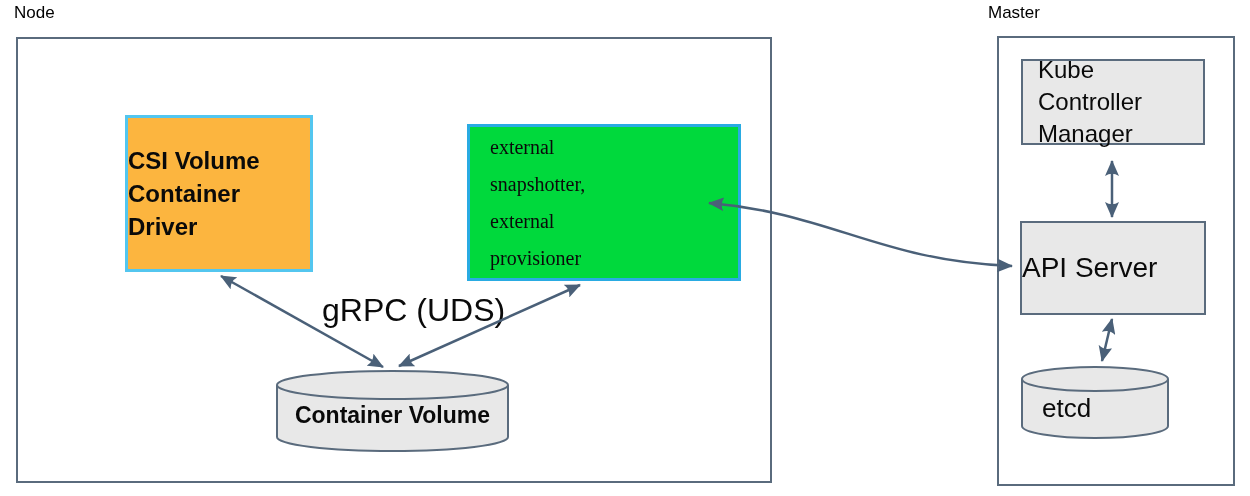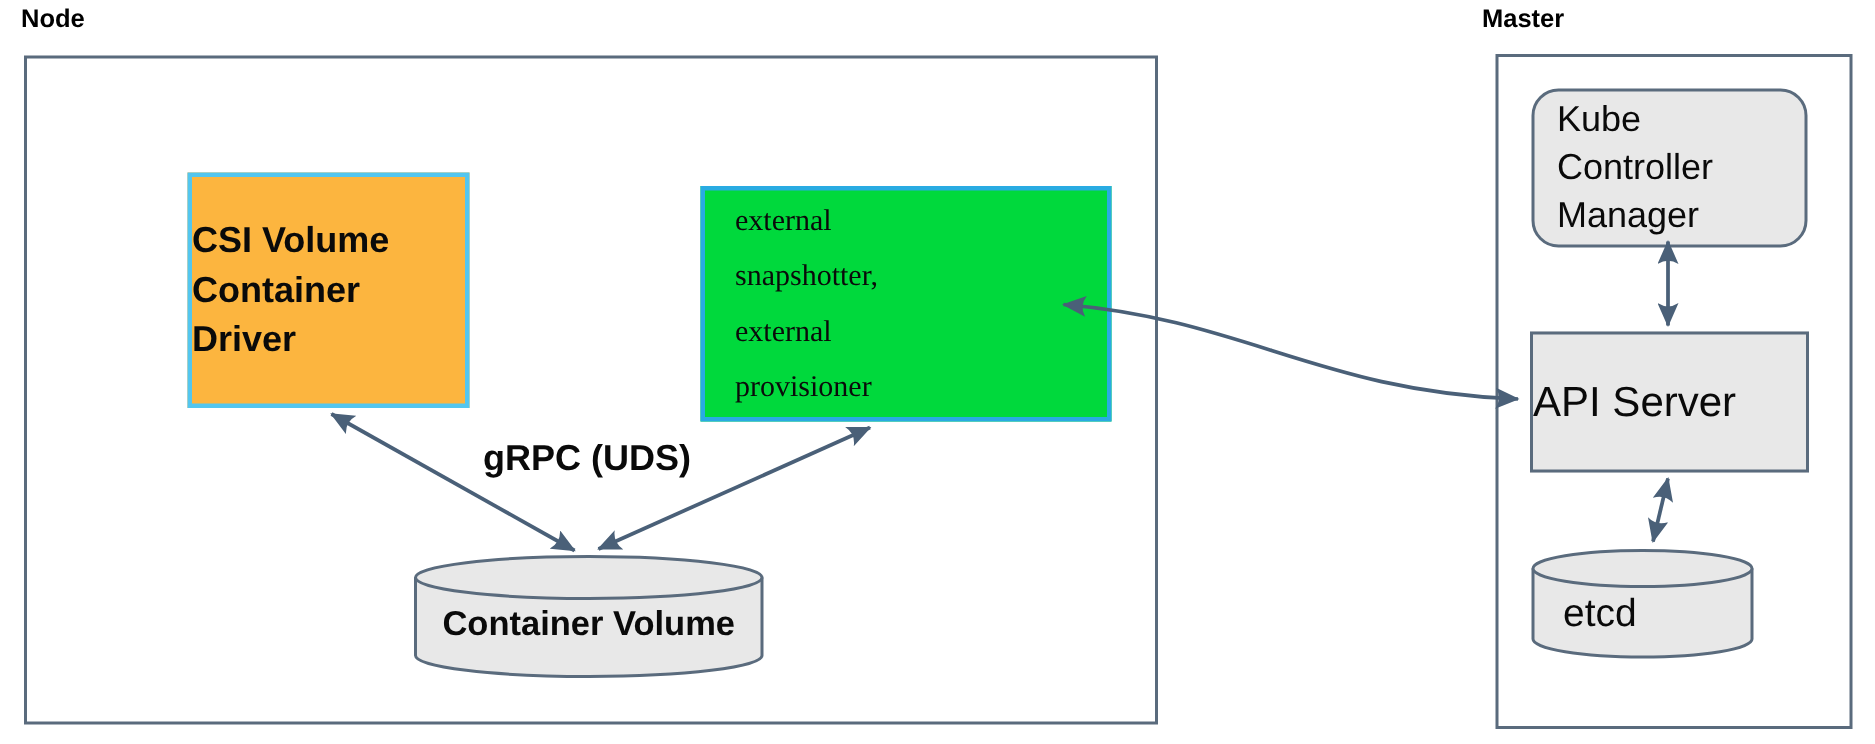--- a/index.html
+++ b/index.html
@@ -6,47 +6,47 @@
     --orange_fill:#fcb53f; --orange_border:#53c6ef;
     --green_fill:#00d93c;  --green_border:#29abe2;
     --gray_fill:#e8e8e8;   --box_border:#5a6b7d;
     --arrow:#4a6078;       --text:#0a0a0a;
   }
   *{margin:0;padding:0;box-sizing:border-box;}
   html,body{background:#fff;}
   body{font-family:"Liberation Sans",sans-serif;color:var(--text);}
   .canvas{position:relative;width:1250px;height:496px;background:#fff;overflow:hidden;}
 
-  .zone-label{position:absolute;font-size:17px;font-weight:bold;color:#000;}
+  .zone-label{position:absolute;font-size:17px;font-weight:normal;color:#000;}
   .zone-box{position:absolute;border:2px solid var(--box_border);background:transparent;}
 
   .ss-label{position:absolute;left:25px;top:42px;font-size:28px;color:#000;}
 
   .node-child{position:absolute;display:flex;flex-direction:column;justify-content:center;}
   .csi-box{left:125px;top:115px;width:188px;height:157px;background:var(--orange_fill);
            border:3px solid var(--orange_border);
            font-size:24px;font-weight:bold;line-height:33px;}
   .ext-box{left:467px;top:124px;width:274px;height:157px;background:var(--green_fill);
            border:3px solid var(--green_border);padding-left:20px;
            font-size:20px;font-weight:normal;line-height:37px;font-family:Liberation Serif, serif;}
 
-  .grpc-label{position:absolute;left:322px;top:292px;font-size:24px;font-weight:bold;}
+  .grpc-label{position:absolute;left:322px;top:292px;font-size:32px;font-weight:normal;}
 
   .cylinder{position:absolute;}
   .cylinder svg{display:block;}
   .cyl-label{position:absolute;left:0;right:0;text-align:center;}
   .emptydir{left:275px;top:368px;}
   .emptydir .cyl-label{top:34px;font-size:23px;font-weight:bold;}
   .etcd{left:1020px;top:365px;}
   .etcd .cyl-label{top:28px;text-align:left;padding-left:22px;font-size:26px;font-weight:normal;}
 
   .gray-box{position:absolute;background:var(--gray_fill);border:2px solid var(--box_border);
             display:flex;flex-direction:column;justify-content:center;}
-  .kcm-box{left:1021px;top:59px;width:184px;height:106px;padding-left:15px;
-           font-size:24px;line-height:32px;border-radius:18px;}
+  .kcm-box{left:1021px;top:59px;width:184px;height:86px;padding-left:15px;
+           font-size:24px;line-height:32px;}
   .api-box{left:1020px;top:221px;width:186px;height:94px;font-size:28px;}
 
   .arrows{position:absolute;left:0;top:0;pointer-events:none;}
   .arrows path.link, .arrows line.link{stroke:var(--arrow);stroke-width:2.5;fill:none;}
   .arrows marker path{fill:var(--arrow);}
   .cyl-shape-body{fill:var(--gray_fill);stroke:var(--box_border);stroke-width:2;}
 </style>
 </head>
 <body>
 

